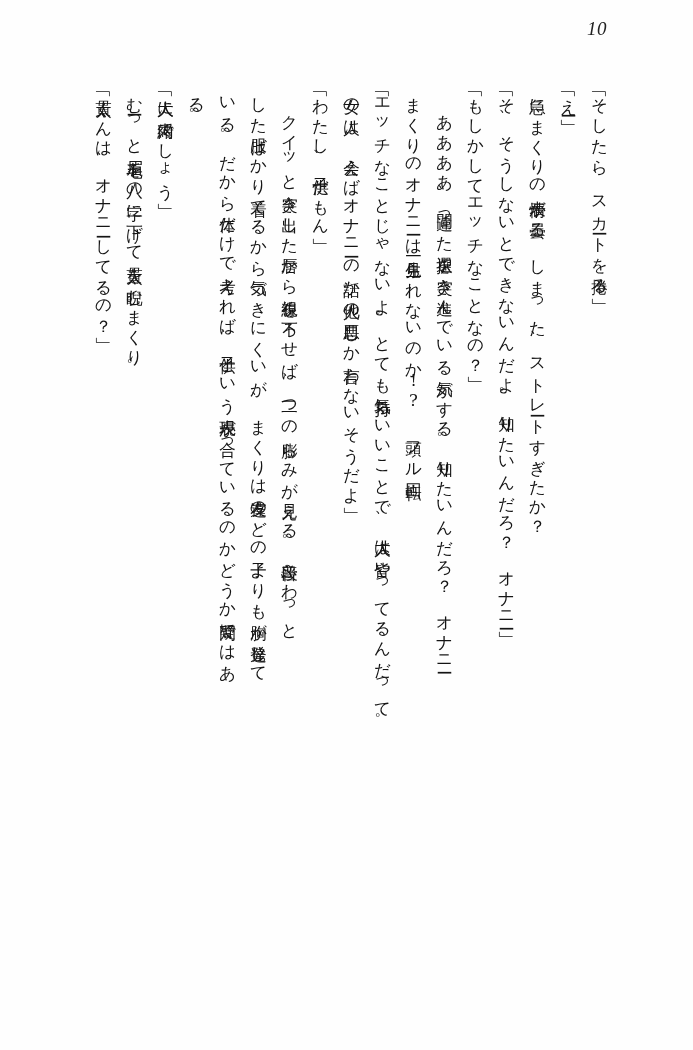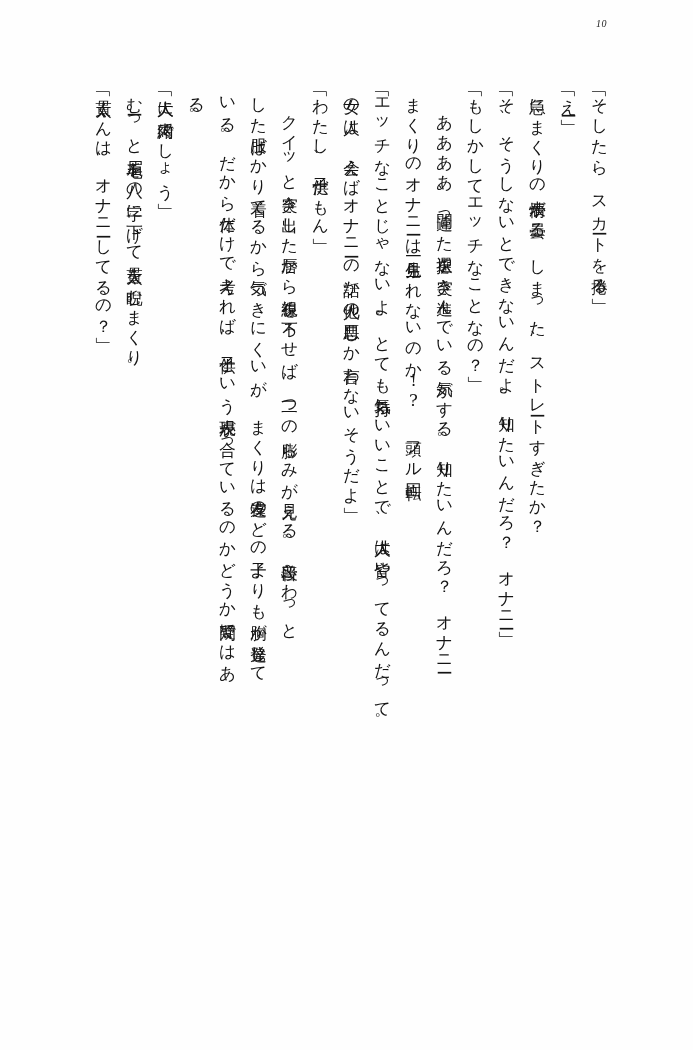--- a/index.html
+++ b/index.html
@@ -20,21 +20,21 @@
     height: 1050px;
     background: #fefefe;
     box-sizing: border-box;
   }
   .page-number {
     position: absolute;
     top: 18px;
     right: 86px;
     font-family: "Liberation Serif", "DejaVu Serif", serif;
     font-style: italic;
-    font-size: 10px;
+    font-size: 19px;
     color: #222;
     letter-spacing: 0.5px;
   }
   .body-text {
     position: absolute;
     top: 86px;
     left: 34px;
     right: 78px;
     bottom: 40px;
     writing-mode: vertical-rl;

